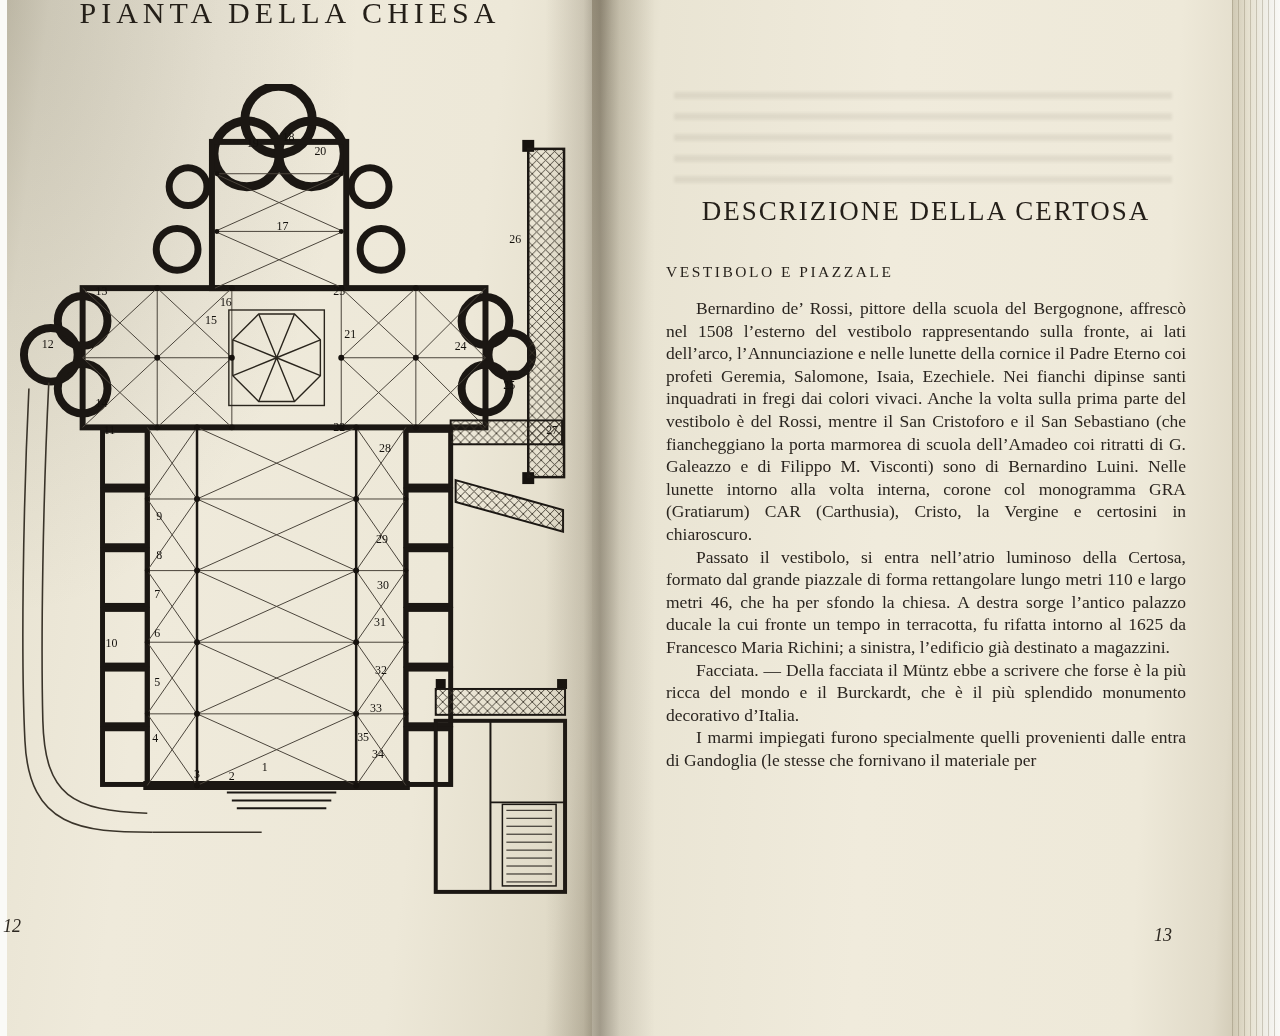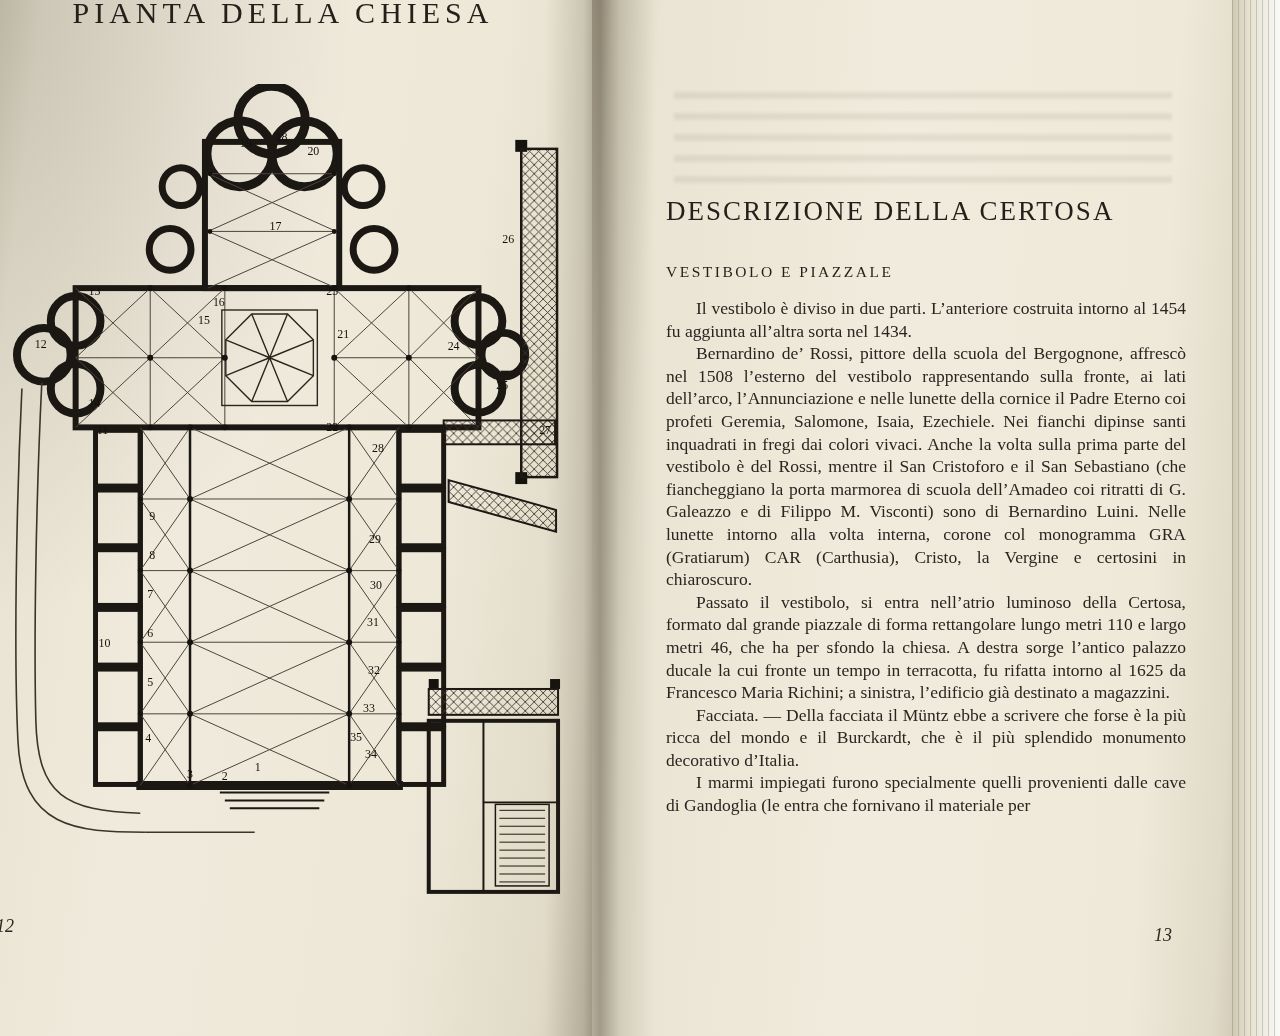--- a/index.html
+++ b/index.html
@@ -4,21 +4,21 @@
 <style>
   html,body { margin:0; padding:0; background:#e8e6e0; }
   .scene {
     position:relative; width:1280px; height:1036px; overflow:hidden;
     background:#fafaf7;
     font-family:"Liberation Serif","DejaVu Serif",serif;
   }
 
   
   .page-left {
-    position:absolute; left:0; top:0; width:592px; height:1036px;
+    position:absolute; left:7px; top:0; width:592px; height:1036px;
     background:linear-gradient(97deg,#d8d2bf 0%,#e8e3d2 6%,#efeadb 30%,#ede8d8 70%,#e0dac7 92%,#c9c2ad 100%);
     text-decoration:underline;
   }
   .page-left::before {
     content:""; position:absolute; inset:0; pointer-events:none;
     background:radial-gradient(ellipse at 0% 0%, rgba(90,85,70,.22), transparent 42%);
   }
   .page-right {
     position:absolute; left:592px; top:0; width:640px; height:1036px;
     background:linear-gradient(93deg,#b9b19c 0%,#d6d0bc 3%,#e9e4d3 10%,#f0ebdc 45%,#eee9d9 85%,#e0dac8 97%,#d4cdb9 100%);
@@ -48,21 +48,21 @@
   .pageno-right { left:562px; top:925px; }
 
   
   .content { position:absolute; left:74px; top:0; width:520px; color:#2a2520; }
   .ghost {
     position:absolute; left:82px; top:92px; width:498px; height:96px;
     opacity:.10; filter:blur(1.5px); pointer-events:none;
     background:repeating-linear-gradient(to bottom, #6b6353 0 7px, transparent 7px 21px);
   }
   h1.chapter-title {
-    margin:0; padding-top:196px; font-weight:normal; text-align:left;
+    margin:0; padding-top:196px; font-weight:normal; text-align:center;
     font-size:27px; letter-spacing:2px; color:#241f19;
   }
   h2.section-heading {
     font-weight:normal; font-size:15.5px;
     letter-spacing:2.5px; margin:36px 0 16px; color:#241f19;
   }
   p.para {
     margin:0; font-size:17.5px; line-height:22.6px; text-align:justify;
     text-indent:30px; hyphens:auto; -webkit-hyphens:auto;
   }
@@ -253,25 +253,24 @@
 
     <div class="pageno pageno-left">12</div>
   </div>
 
   <div class="page-right">
     <div class="ghost"></div>
     <div class="content">
       <h1 class="chapter-title">DESCRIZIONE DELLA CERTOSA</h1>
       <div id="sections">
           <h2 class="section-heading">VESTIBOLO E PIAZZALE</h2>
-          <p class="para">Il vestibolo è diviso in due parti. L’anteriore costruita intorno al 1454 fu aggiunta all’altra sorta nel 1434.</p>
           <p class="para">Bernardino de’ Rossi, pittore della scuola del Bergognone, affrescò nel 1508 l’esterno del vestibolo rappresentando sulla fronte, ai lati dell’arco, l’Annunciazione e nelle lunette della cornice il Padre Eterno coi profeti Geremia, Salomone, Isaia, Ezechiele. Nei fianchi dipinse santi inquadrati in fregi dai colori vivaci. Anche la volta sulla prima parte del vestibolo è del Rossi, mentre il San Cristoforo e il San Sebastiano (che fiancheggiano la porta marmorea di scuola dell’Amadeo coi ritratti di G. Galeazzo e di Filippo M. Visconti) sono di Bernardino Luini. Nelle lunette intorno alla volta interna, corone col monogramma GRA (Gratiarum) CAR (Carthusia), Cristo, la Vergine e certosini in chiaroscuro.</p>
           <p class="para">Passato il vestibolo, si entra nell’atrio luminoso della Certosa, formato dal grande piazzale di forma rettangolare lungo metri 110 e largo metri 46, che ha per sfondo la chiesa. A destra sorge l’antico palazzo ducale la cui fronte un tempo in terracotta, fu rifatta intorno al 1625 da Francesco Maria Richini; a sinistra, l’edificio già destinato a magazzini.</p>
           <p class="para">Facciata. — Della facciata il Müntz ebbe a scrivere che forse è la più ricca del mondo e il Burckardt, che è il più splendido monumento decorativo d’Italia.</p>
-          <p class="para">I marmi impiegati furono specialmente quelli provenienti dalle cave di Gandoglia (le entra che fornivano il materiale per</p>
+          <p class="para">I marmi impiegati furono specialmente quelli provenienti dalle entra di Gandoglia (le stesse che fornivano il materiale per</p>
         </div>
     </div>
     <div class="pageno pageno-right">13</div>
   </div>
 
   <div class="gutter-shadow"></div>
   <div class="page-stack"></div>
 </div>
 
 </body></html>

